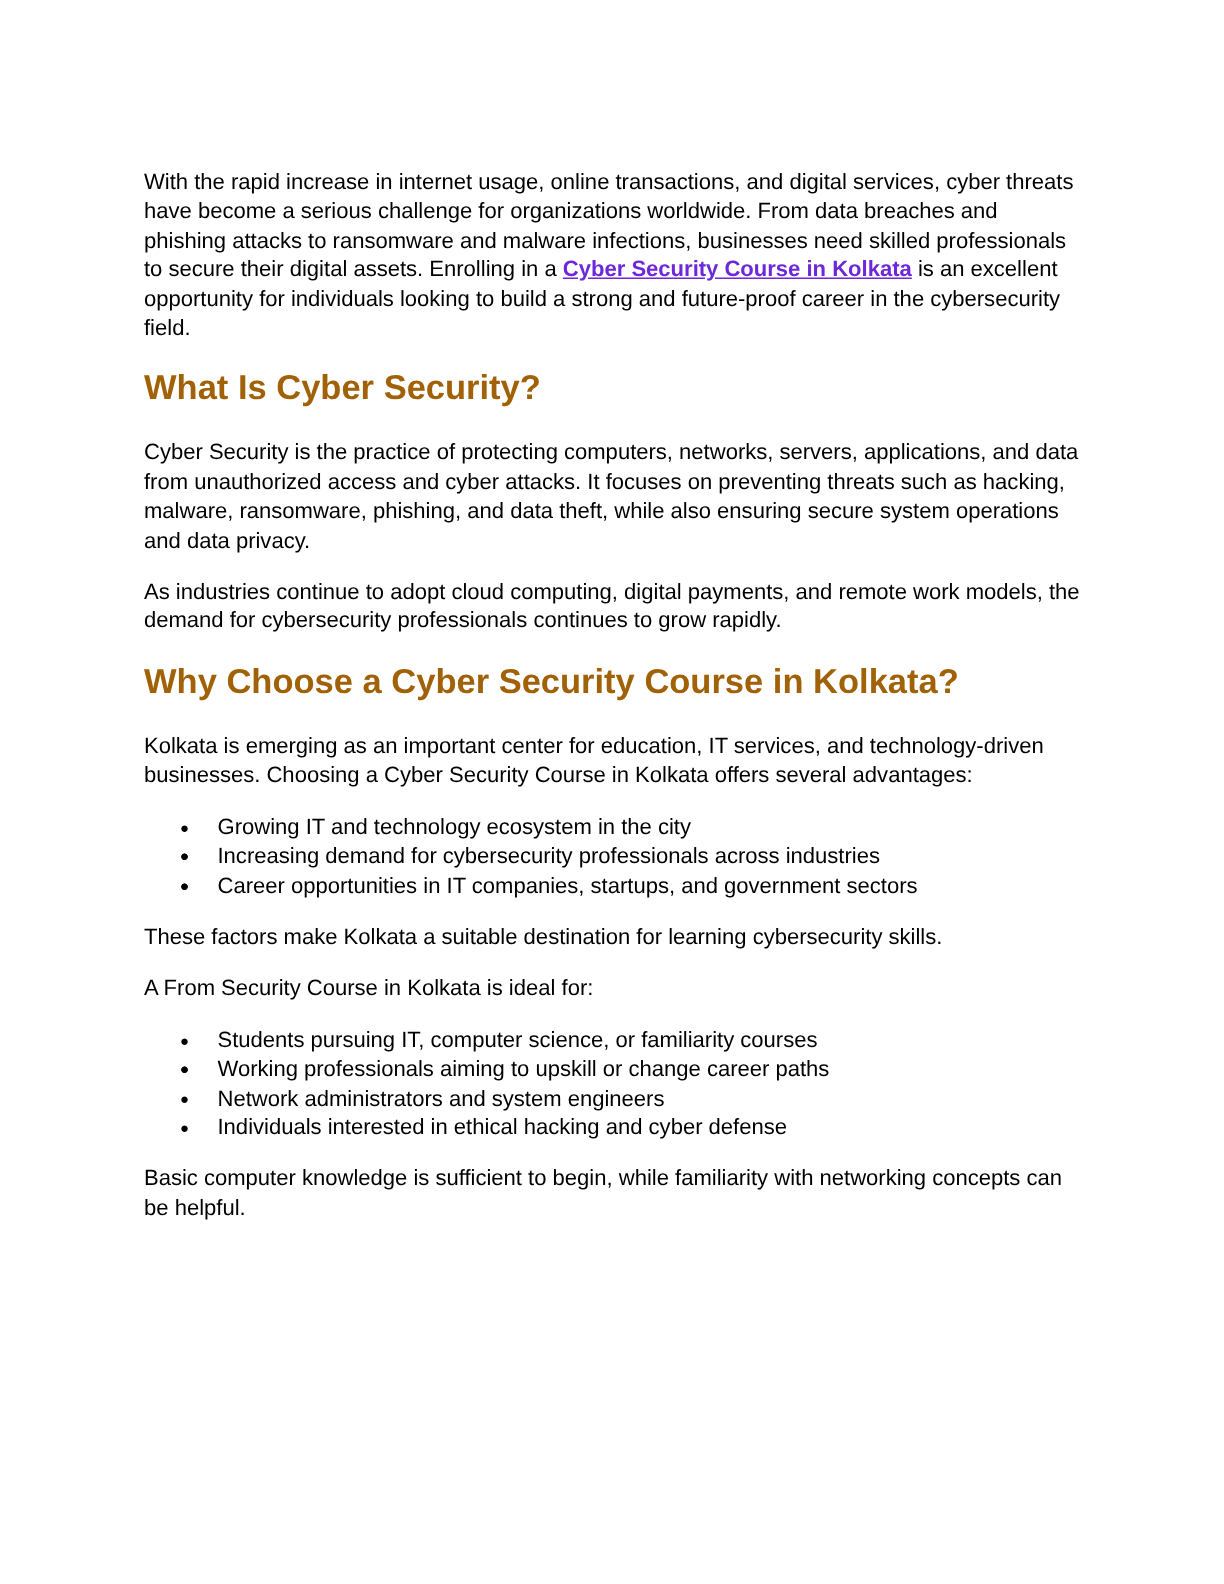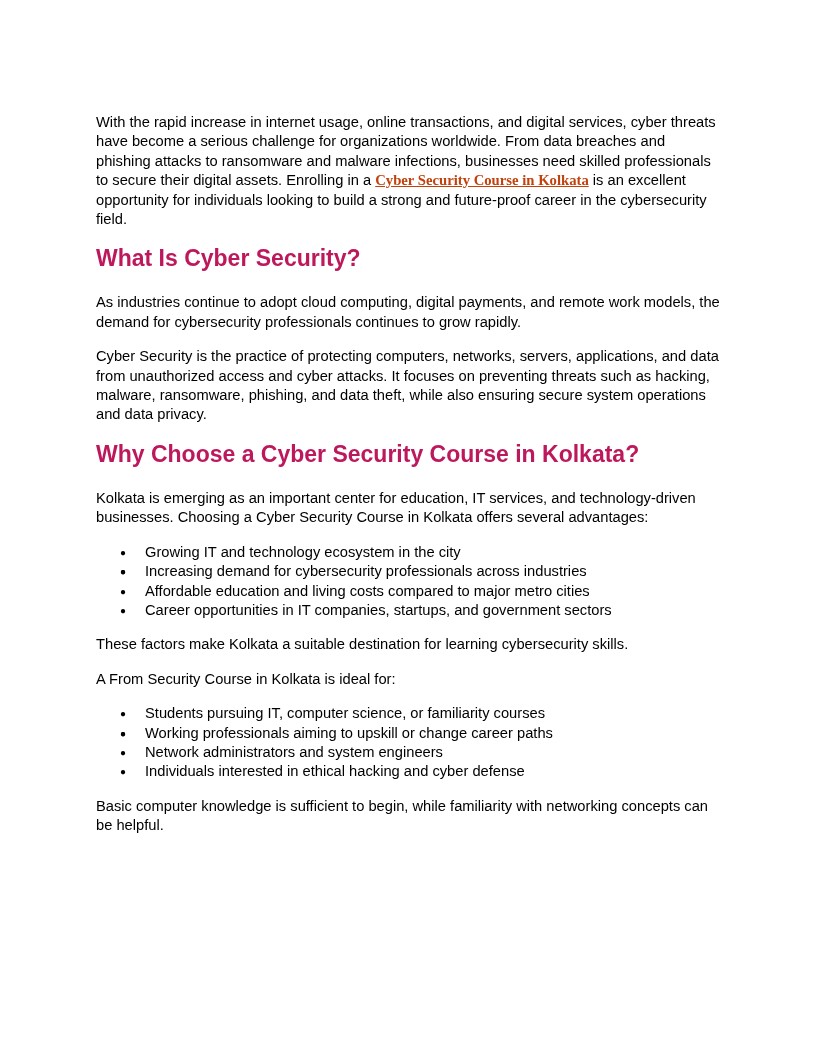--- a/index.html
+++ b/index.html
@@ -20,70 +20,69 @@
   }
   .body-text {
     font-size: 14.7px;
     line-height: 19.4px;
     margin: 0 0 15px 0;
   }
   h2.doc-heading {
     font-size: 23px;
     line-height: 28px;
     font-weight: 700;
-    color: #be185d;
+    color: #a16207;
     margin: 10px 0 21px 0;
   }
   ul.doc-list {
     list-style: none;
     margin: 0 0 15px 0;
     padding: 0 0 0 49px;
   }
   ul.doc-list li {
     font-size: 14.7px;
     line-height: 19.4px;
     position: relative;
   }
   ul.doc-list li .bullet-glyph {
     position: absolute;
     left: -25px;
     top: 0;
     font-size: 10px;
     line-height: 19.4px;
   }
   a.doc-link {
-    color: #c2410c;
+    color: #6d28d9;
     font-weight: 700;
     text-decoration: underline;
     cursor: pointer;
-    font-family: Liberation Serif, serif;
   }
 </style>
 </head>
 <body>
 
 <div class="page">
 
   <p class="body-text"><span>With the rapid increase in internet usage, online transactions, and digital services, cyber threats have become a serious challenge for organizations worldwide. From data breaches and phishing attacks to ransomware and malware infections, businesses need skilled professionals to secure their digital assets. Enrolling in a </span><a href="#" class="doc-link">Cyber Security Course in Kolkata</a><span> is an excellent opportunity for individuals looking to build a strong and future-proof career in the cybersecurity field.</span></p>
 
   <h2 class="doc-heading">What Is Cyber Security?</h2>
 
+  <p class="body-text">Cyber Security is the practice of protecting computers, networks, servers, applications, and data from unauthorized access and cyber attacks. It focuses on preventing threats such as hacking, malware, ransomware, phishing, and data theft, while also ensuring secure system operations and data privacy.</p>
+
   <p class="body-text">As industries continue to adopt cloud computing, digital payments, and remote work models, the demand for cybersecurity professionals continues to grow rapidly.</p>
-
-  <p class="body-text">Cyber Security is the practice of protecting computers, networks, servers, applications, and data from unauthorized access and cyber attacks. It focuses on preventing threats such as hacking, malware, ransomware, phishing, and data theft, while also ensuring secure system operations and data privacy.</p>
 
   <h2 class="doc-heading">Why Choose a Cyber Security Course in Kolkata?</h2>
 
   <p class="body-text">Kolkata is emerging as an important center for education, IT services, and technology-driven businesses. Choosing a Cyber Security Course in Kolkata offers several advantages:</p>
 
   <ul class="doc-list">
     <li><span class="bullet-glyph">●</span><span>Growing IT and technology ecosystem in the city</span></li>
     <li><span class="bullet-glyph">●</span></li>
     <li><span class="bullet-glyph">●</span><span>Increasing demand for cybersecurity professionals across industries</span></li>
-    <li><span class="bullet-glyph">●</span><span>Affordable education and living costs compared to major metro cities</span></li>
+    <li><span class="bullet-glyph">●</span></li>
     <li><span class="bullet-glyph">●</span><span>Career opportunities in IT companies, startups, and government sectors</span></li>
   </ul>
 
   <p class="body-text">These factors make Kolkata a suitable destination for learning cybersecurity skills.</p>
 
 
   <p class="body-text">A From Security Course in Kolkata is ideal for:</p>
 
   <ul class="doc-list">
     <li><span class="bullet-glyph">●</span><span>Students pursuing IT, computer science, or familiarity courses</span></li>

